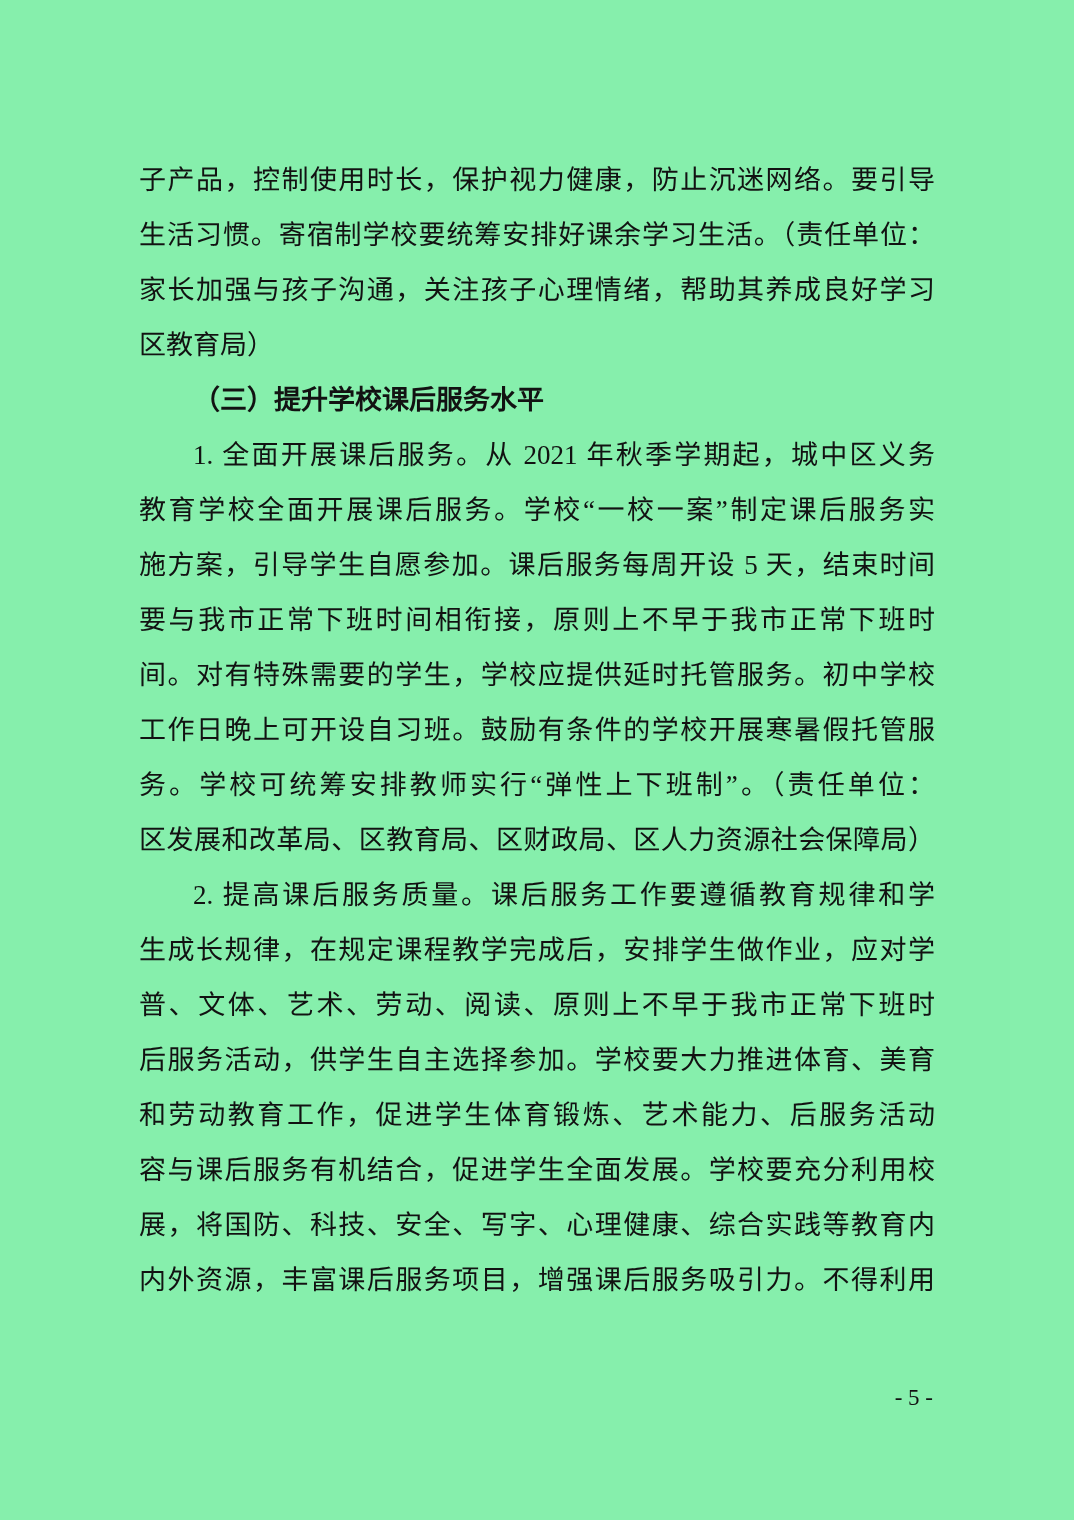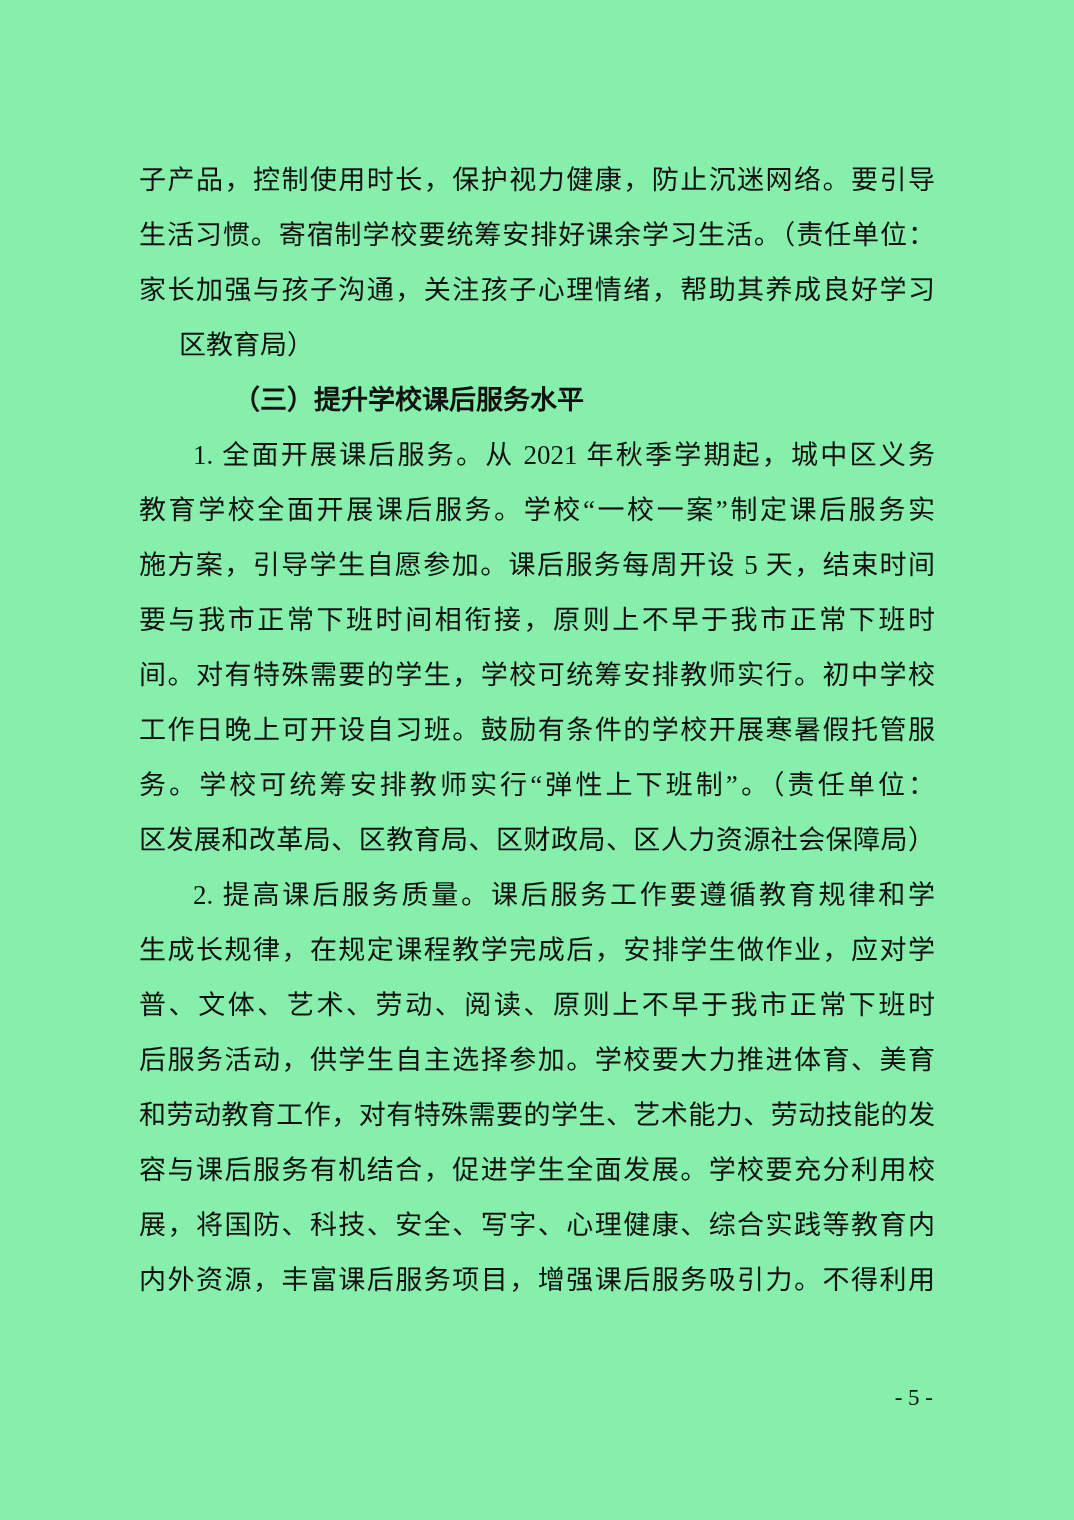--- a/index.html
+++ b/index.html
@@ -29,21 +29,20 @@
     font-size: 27px;
     letter-spacing: 0;
     text-align: justify;
     text-align-last: justify;
     white-space: nowrap;
     overflow: hidden;
     color: #121212;
   }
   .ln-end {
     text-align-last: left;
-    margin-left: 40px;
   }
   .ln-indent {
     text-indent: 54px;
   }
   .heading {
     font-weight: 700;
   }
   .footer {
     position: absolute;
     top: 1384px;
@@ -65,30 +64,30 @@
     <div class="ln">生活习惯。寄宿制学校要统筹安排好课余学习生活。（责任单位：</div>
     <div class="ln">家长加强与孩子沟通，关注孩子心理情绪，帮助其养成良好学习</div>
     <div class="ln ln-end">区教育局）</div>
 
     <div class="ln ln-end ln-indent heading">（三）提升学校课后服务水平</div>
 
     <div class="ln ln-indent">1. 全面开展课后服务。从 2021 年秋季学期起，城中区义务</div>
     <div class="ln">教育学校全面开展课后服务。学校“一校一案”制定课后服务实</div>
     <div class="ln">施方案，引导学生自愿参加。课后服务每周开设 5 天，结束时间</div>
     <div class="ln">要与我市正常下班时间相衔接，原则上不早于我市正常下班时</div>
-    <div class="ln">间。对有特殊需要的学生，学校可统筹安排教师实行。初中学校</div>
+    <div class="ln">间。对有特殊需要的学生，学校应提供延时托管服务。初中学校</div>
     <div class="ln">工作日晚上可开设自习班。鼓励有条件的学校开展寒暑假托管服</div>
     <div class="ln">务。学校可统筹安排教师实行“弹性上下班制”。（责任单位：</div>
     <div class="ln">区发展和改革局、区教育局、区财政局、区人力资源社会保障局）</div>
 
     <div class="ln ln-indent">2. 提高课后服务质量。课后服务工作要遵循教育规律和学</div>
     <div class="ln">生成长规律，在规定课程教学完成后，安排学生做作业，应对学</div>
     <div class="ln">普、文体、艺术、劳动、阅读、原则上不早于我市正常下班时</div>
     <div class="ln">后服务活动，供学生自主选择参加。学校要大力推进体育、美育</div>
-    <div class="ln">和劳动教育工作，对有特殊需要的学生、艺术能力、劳动技能的发</div>
+    <div class="ln">和劳动教育工作，促进学生体育锻炼、艺术能力、后服务活动</div>
     <div class="ln">容与课后服务有机结合，促进学生全面发展。学校要充分利用校</div>
     <div class="ln">展，将国防、科技、安全、写字、心理健康、综合实践等教育内</div>
     <div class="ln">内外资源，丰富课后服务项目，增强课后服务吸引力。不得利用</div>
 
   </div>
 
   <div class="footer">- 5 -</div>
 
 </div>
 

